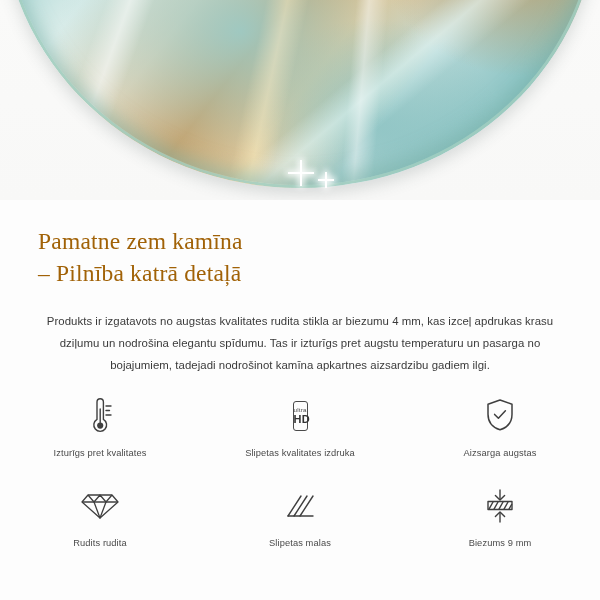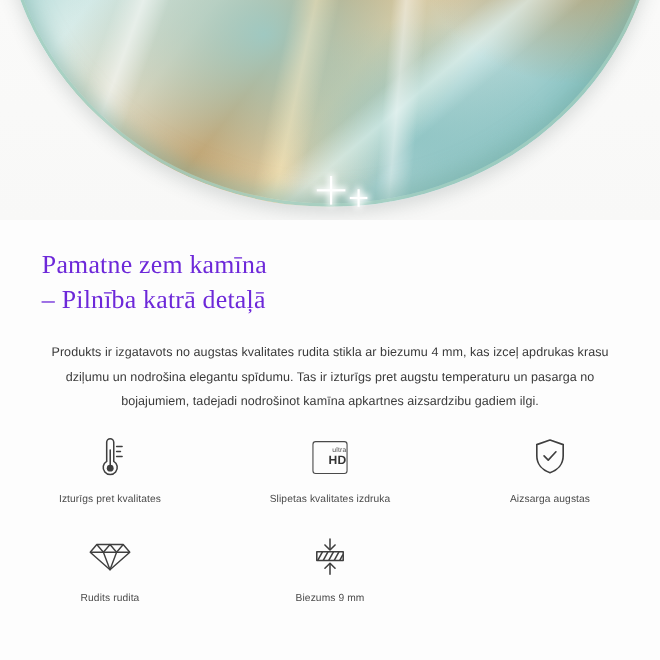--- a/index.html
+++ b/index.html
@@ -96,21 +96,21 @@
   
   .content {
     position: absolute;
     top: 226px; left: 0;
     width: 600px;
     padding: 0 38px;
   }
   h1.title {
     font-family: "Liberation Serif", serif;
     font-weight: 400;
-    color: #6d28d9;
+    color: #a16207;
     font-size: 23.5px;
     line-height: 1.36;
     letter-spacing: 0.2px;
   }
   h1.title .line2 { display: block; }
   p.body {
     margin-top: 20px;
     color: #3a3a3a;
     font-size: 11.4px;
     line-height: 1.95;
@@ -142,26 +142,26 @@
   }
   .feature .cap {
     margin-top: 10px;
     font-size: 9.3px;
     color: #4a4a4a;
     letter-spacing: 0.1px;
     text-align: center;
   }
   svg { display: block; }
   .hd-badge {
-    width: 32px; height: 30px;
+    width: 15px; height: 30px;
     border: 1.4px solid #4a4a4a;
     border-radius: 3px;
     display: flex;
     flex-direction: column;
-    align-items: flex-end;
+    align-items: flex-start;
     justify-content: center;
     line-height: 1;
   }
   .hd-badge .u { font-size: 6.2px; color: #4a4a4a; letter-spacing: .2px; }
   .hd-badge .h { font-size: 11px; font-weight: 700; color: #333; letter-spacing: .2px; margin-top: 1px; }
 </style>
 </head>
 <body>
 
 <div class="page">
@@ -223,20 +223,31 @@
         <svg width="38" height="34" viewBox="0 0 38 34" fill="none" stroke="#3f3f3f" stroke-width="1.3" stroke-linejoin="round">
           <path d="M7 6h24l6 7-18 16L1 13z"></path>
           <path d="M1 13h36"></path>
           <path d="M7 6l6 7 6-7 6 7 6-7"></path>
           <path d="M13 13l6 16 6-16"></path>
         </svg>
       </div>
       <div class="cap">Rudits rudita</div>
     </div>
 
+    <div class="feature">
+      <div class="ico">
+        <svg width="34" height="32" viewBox="0 0 34 32" fill="none" stroke="#3f3f3f" stroke-width="1.4" stroke-linecap="round">
+          <path d="M5 26L18 6"></path>
+          <path d="M11 26L24 6"></path>
+          <path d="M17 26L30 6"></path>
+          <path d="M5 26h25"></path>
+        </svg>
+      </div>
+      <div class="cap">Slipetas malas</div>
+    </div>
 
     <div class="feature">
       <div class="ico">
         <svg width="36" height="36" viewBox="0 0 36 36" fill="none" stroke="#3f3f3f" stroke-width="1.4" stroke-linecap="round" stroke-linejoin="round">
           <path d="M18 2v9"></path>
           <path d="M13.4 7.4L18 12l4.6-4.6"></path>
           <rect x="6" y="13.5" width="24" height="8" fill="none"></rect>
           <path d="M7 21.2l4-7.2M12 21.2l4-7.2M17 21.2l4-7.2M22 21.2l4-7.2M27 21.2l2.6-4.7"></path>
           <path d="M18 34v-9"></path>
           <path d="M13.4 28.6L18 24l4.6 4.6"></path>

